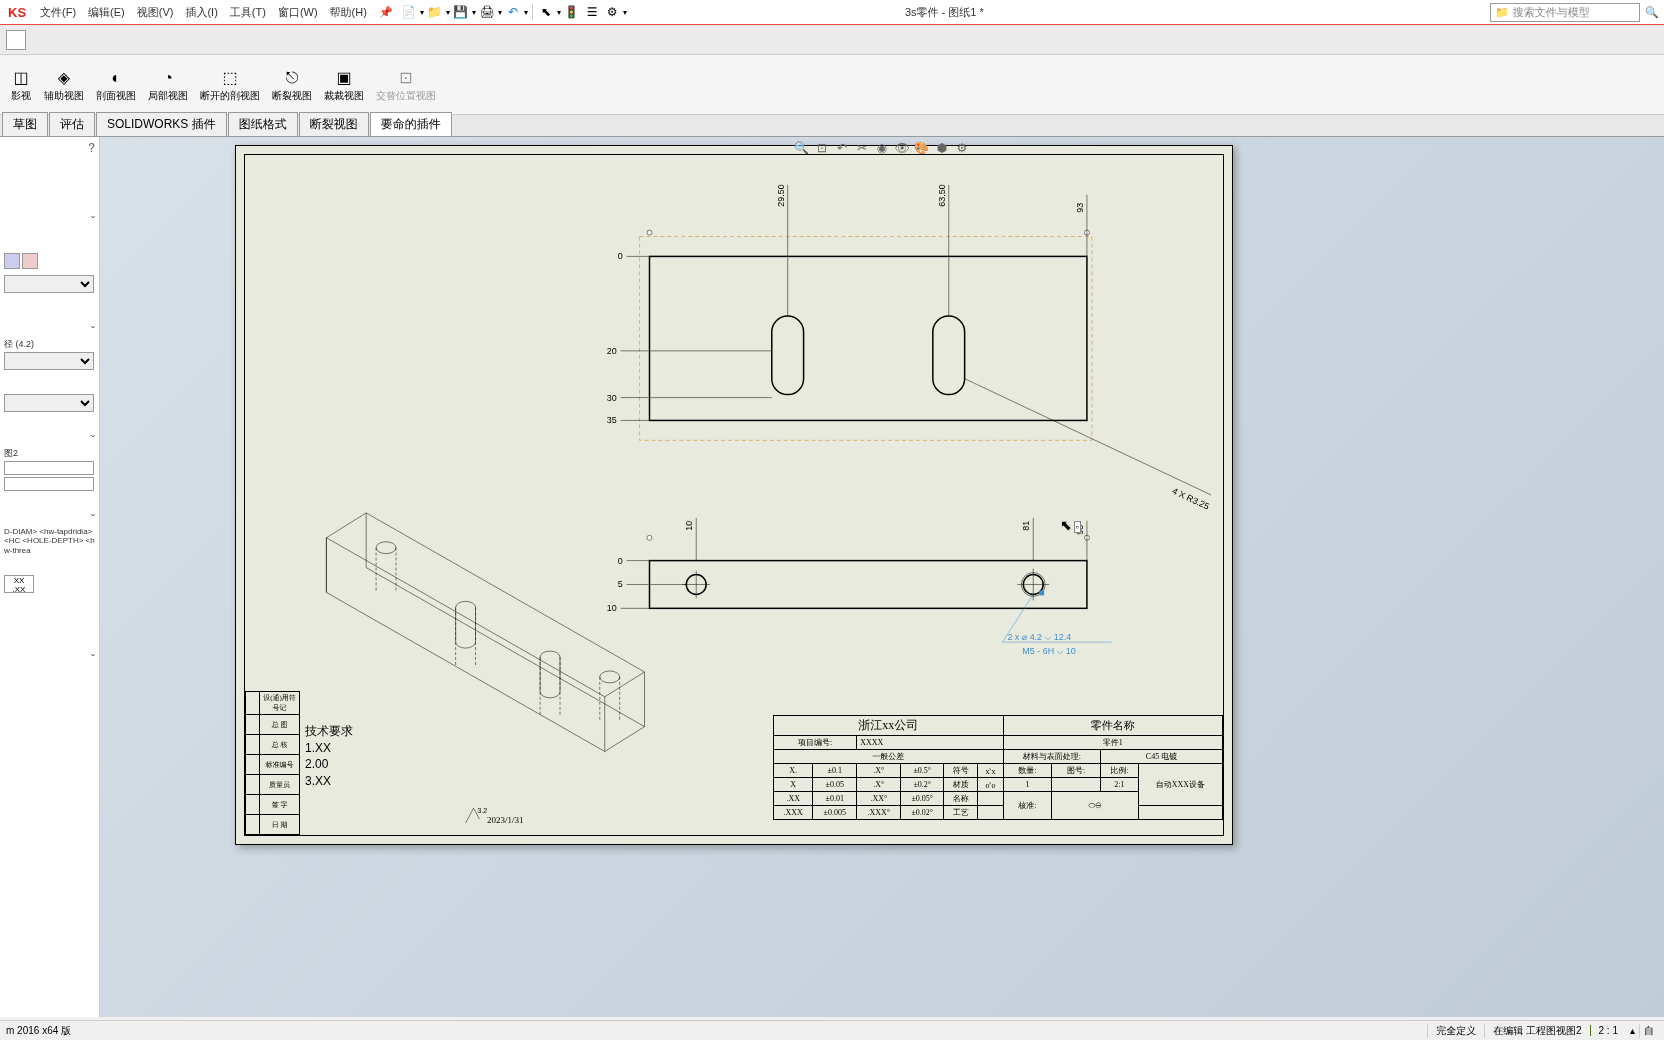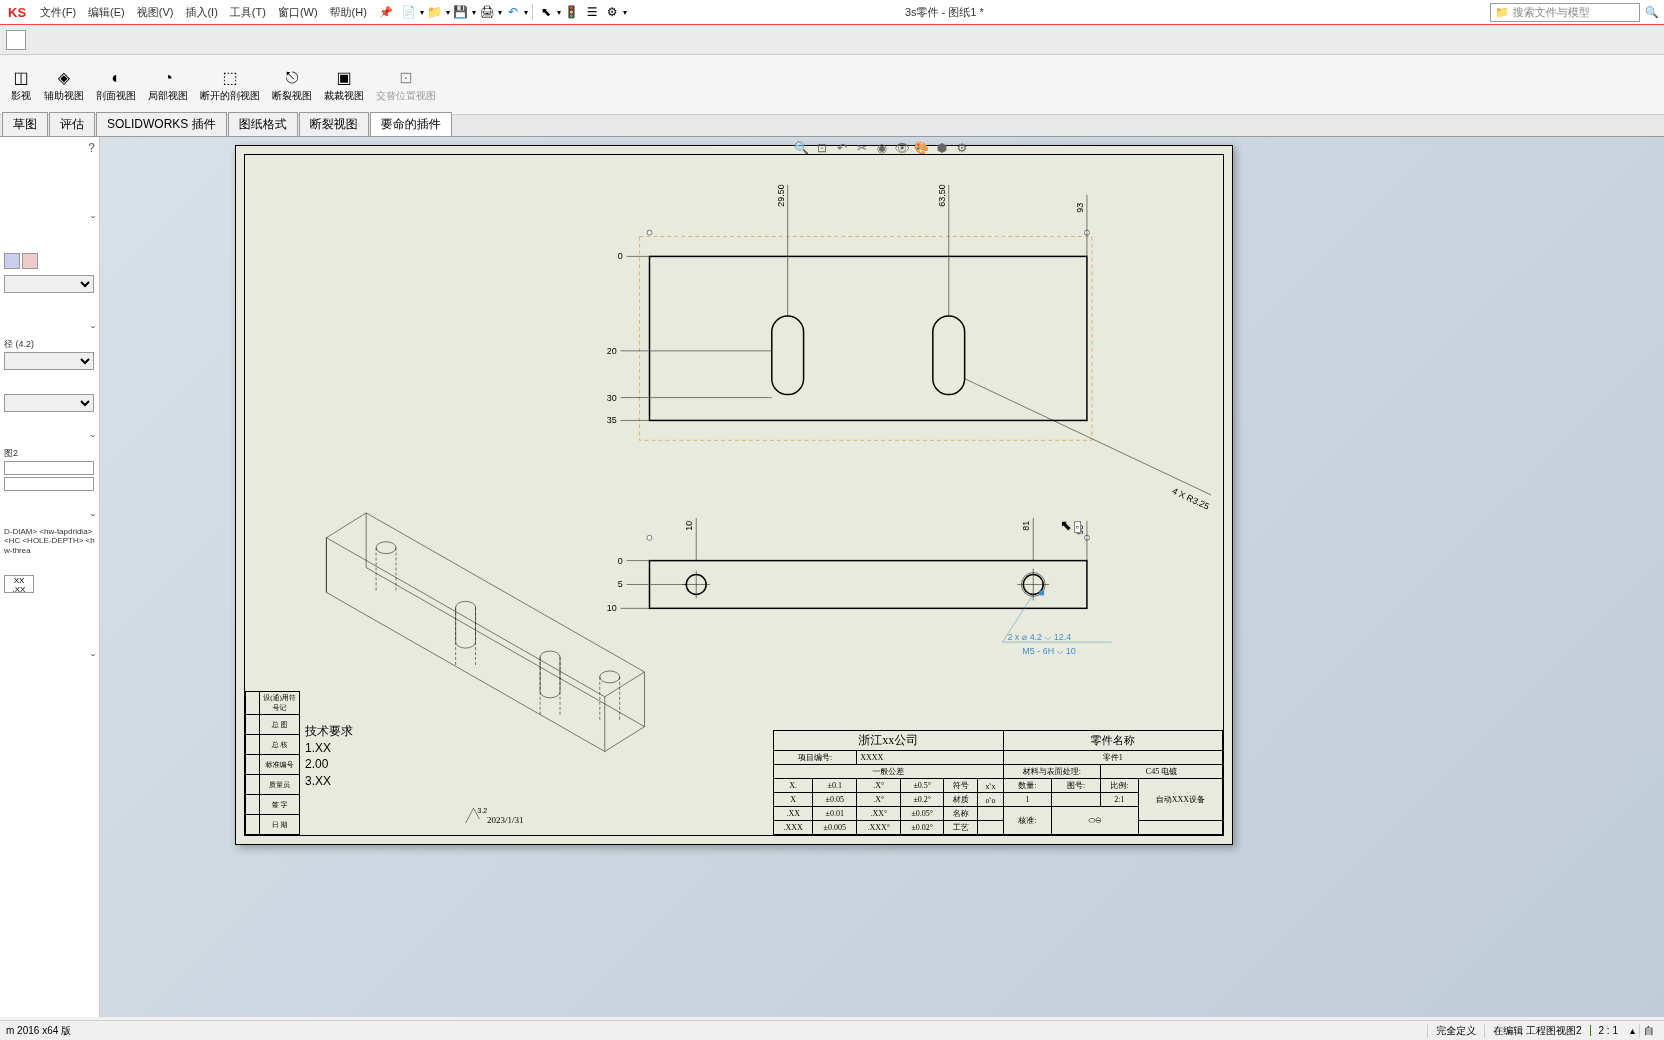--- a/index.html
+++ b/index.html
@@ -54,21 +54,21 @@
 
 .dim-text { font-size: 9px; fill: #000; font-family: Arial; }
 .dim-line { stroke: #000; stroke-width: 0.5; }
 .part-line { stroke: #000; stroke-width: 1.5; fill: none; }
 .thin-line { stroke: #000; stroke-width: 0.5; fill: none; }
 .hole-annot { fill: #4090d0; font-size: 9px; font-family: Arial; }
 .hole-line { stroke: #4090d0; stroke-width: 0.5; }
 .leader-text { font-size: 9px; fill: #000; }
 
 
-.title-block { position: absolute; bottom: 0; right: 0; width: 450px; border-collapse: collapse; font-size: 8px; }
+.title-block { position: absolute; bottom: 15px; right: 0; width: 450px; border-collapse: collapse; font-size: 8px; }
 .title-block td { border: 1px solid #000; padding: 1px 3px; text-align: center; height: 14px; font-family: SimSun; }
 .title-block .company { font-size: 12px; height: 20px; }
 .title-block .partname { font-size: 11px; }
 
 
 .rev-table { position: absolute; left: 0; bottom: 0; font-size: 7px; border-collapse: collapse; }
 .rev-table td { border: 1px solid #000; padding: 1px 2px; text-align: center; height: 20px; font-family: SimSun; }
 
 
 .tech-req { position: absolute; left: 60px; bottom: 45px; font-size: 12px; font-family: SimSun; line-height: 1.4; }

